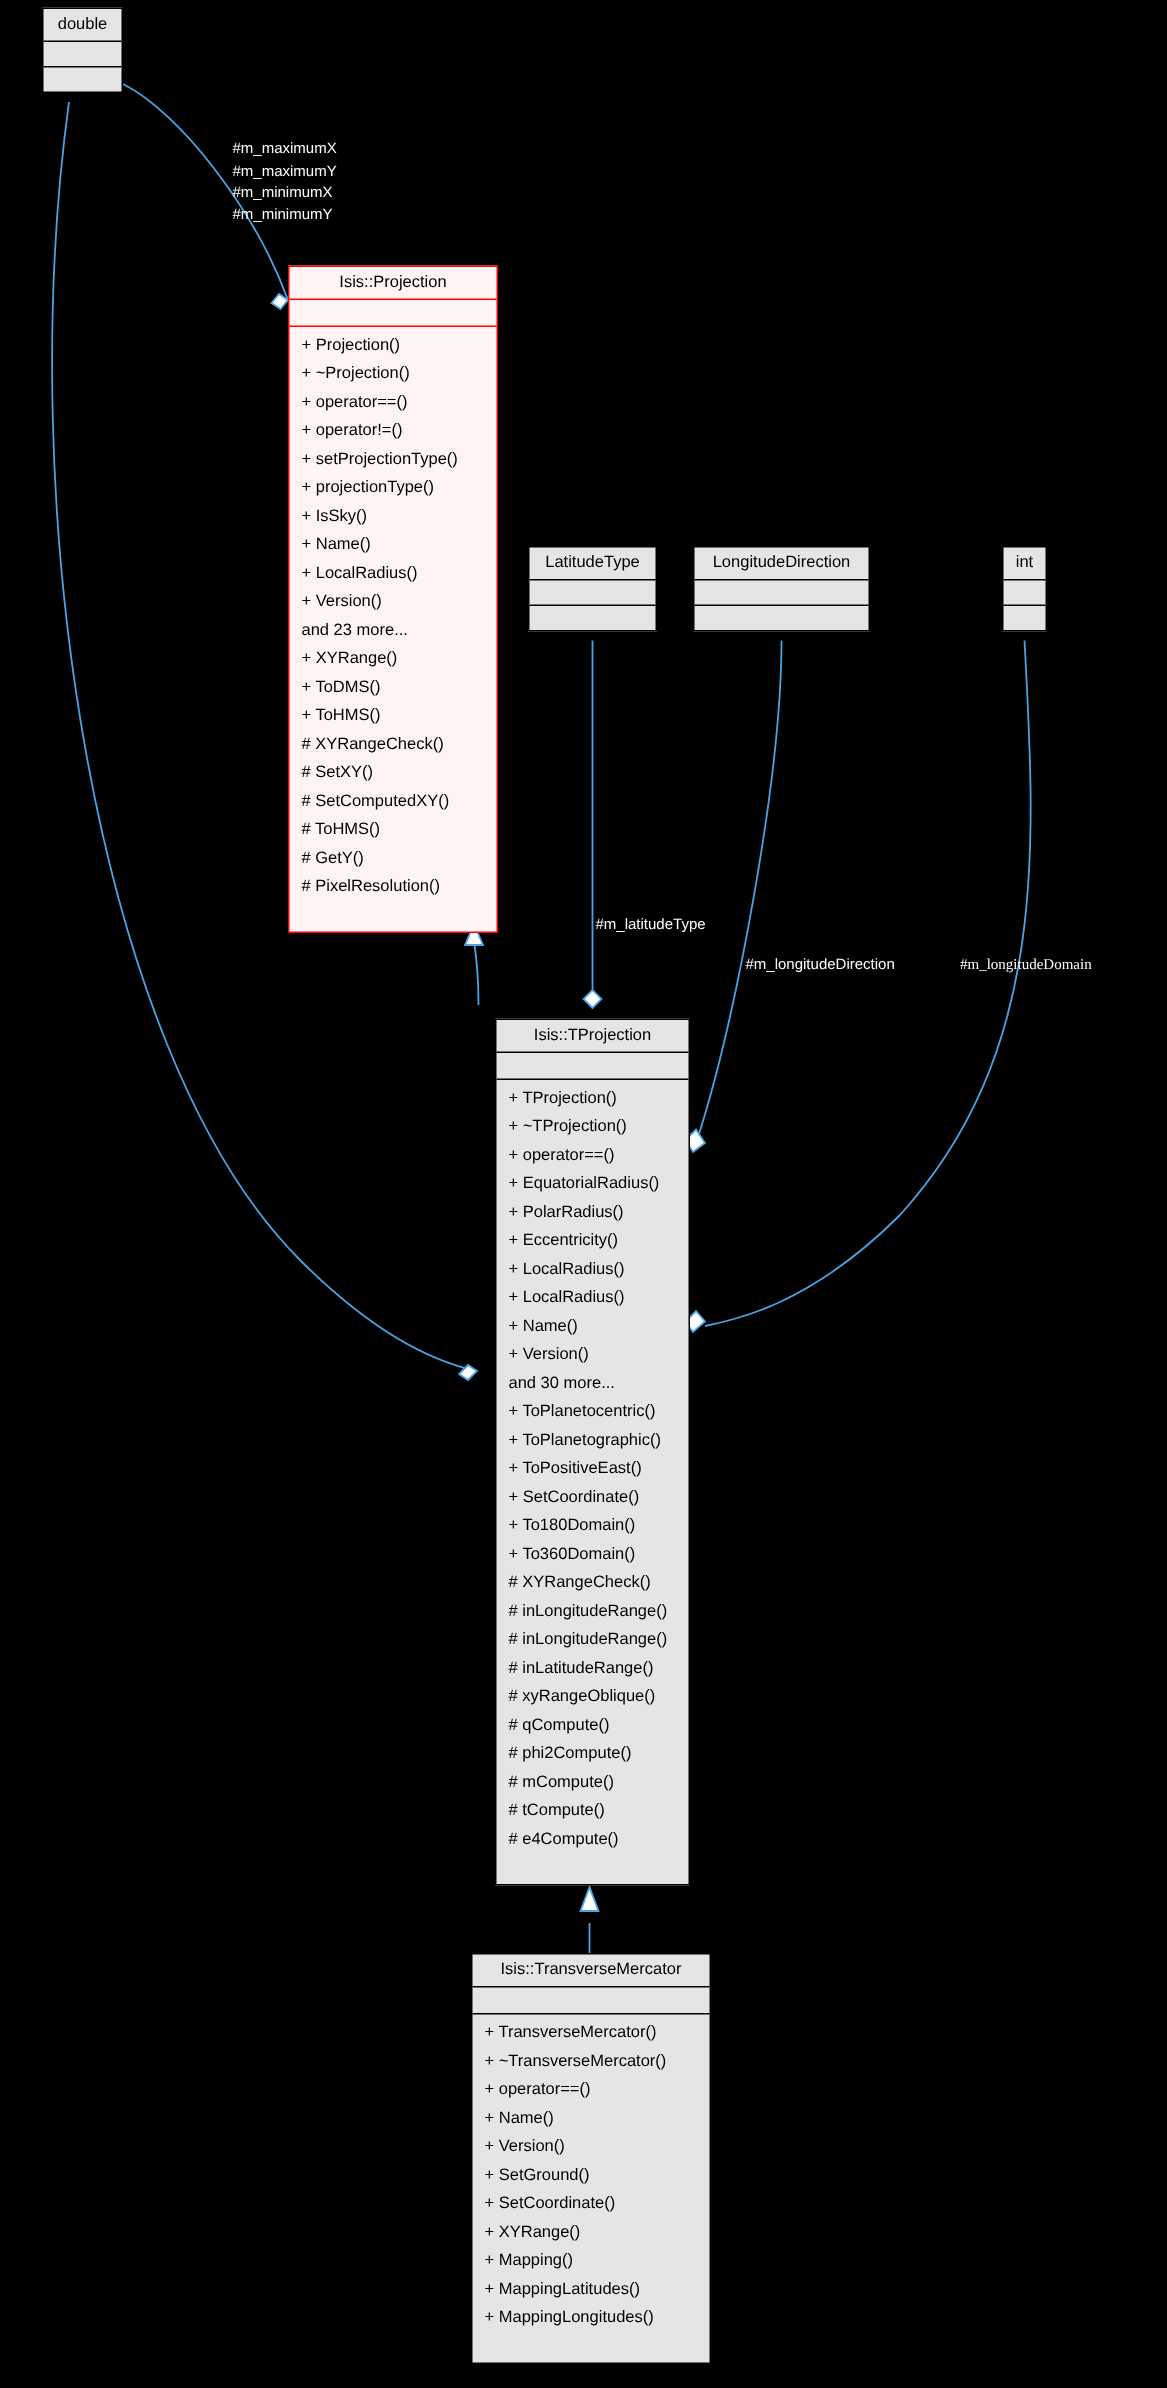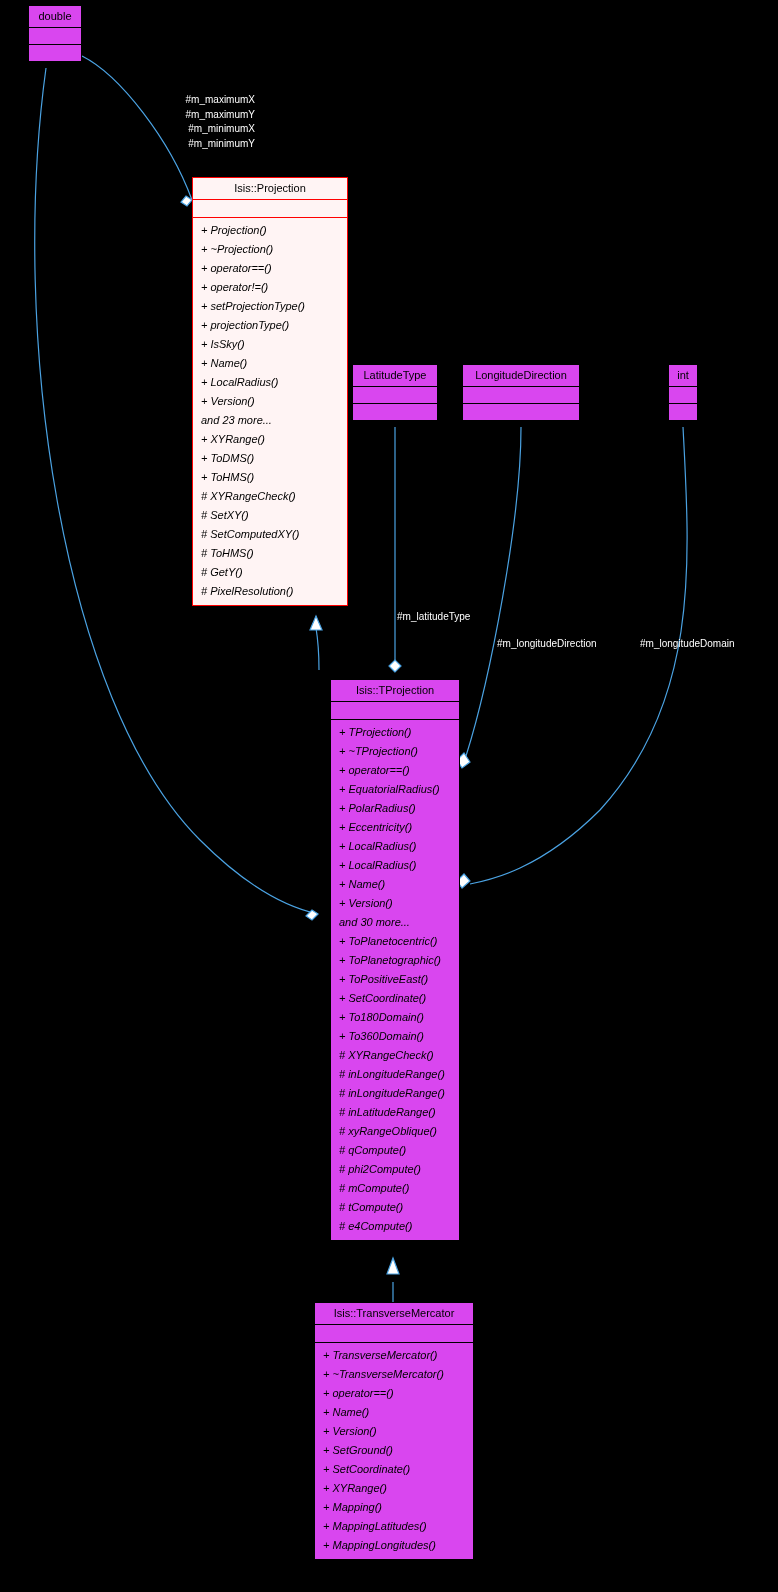--- a/index.html
+++ b/index.html
@@ -19,21 +19,21 @@
     position: absolute;
     left: 0;
     top: 0;
     width: 778px;
     height: 1592px;
     pointer-events: none;
   }
   .node {
     position: absolute;
     box-sizing: border-box;
-    background: #d946ef;
+    background: #e5e5e5;
     border: 1px solid #000000;
     z-index: 5;
   }
   .node.highlight {
     background: #fff4f4;
     border: 1px solid #ff0000;
   }
   .node-title {
     text-align: center;
     font-size: 11px;
@@ -46,22 +46,21 @@
     border-bottom: 1px solid #ff0000;
   }
   .node-fields {
     height: 17px;
     border-bottom: 1px solid #000000;
   }
   .node.highlight .node-fields {
     border-bottom: 1px solid #ff0000;
   }
   .node-methods {
-    padding: 3px 0 4px 0;
-    font-style: italic;
+    padding: 3px 0 20px 0;
   }
   .method {
     font-size: 11px;
     color: #000000;
     padding: 2px 6px 2px 8px;
     white-space: nowrap;
     line-height: 15px;
   }
   .small-node .node-fields {
     height: 16px;
@@ -71,21 +70,21 @@
   }
   .edge-label {
     position: absolute;
     font-size: 10px;
     color: #ffffff;
     white-space: pre;
     line-height: 14.5px;
     z-index: 4;
   }
   .edge-label.center {
-    text-align: right;
+    text-align: left;
   }
 </style>
 </head>
 <body>
 
 <div id="canvas">
 
   <svg class="edges" viewBox="0 0 778 1592">
 
     <path d="M 82 56 C 120 75 170 140 192 200" stroke="#4ba3e3" stroke-width="1.2" fill="none"></path>
@@ -109,21 +108,21 @@
     <path d="M 393 1302 L 393 1282" stroke="#4ba3e3" stroke-width="1.2" fill="none"></path>
     <polygon points="393,1258 387,1274 399,1274" fill="#ffffff" stroke="#4ba3e3" stroke-width="1.2"></polygon>
   </svg>
 
   <div class="node small-node" style="left:28px; top:5px; width:54px;">
     <div class="node-title">double</div>
     <div class="node-fields"></div>
     <div class="node-empty"></div>
   </div>
 
-  <div class="node highlight" style="left:192px; top:177px; width:156px;">
+  <div class="node highlight" style="left:192px; top:177px; width:140px;">
     <div class="node-title">Isis::Projection</div>
     <div class="node-fields"></div>
     <div class="node-methods">
       <div class="method">+ Projection()</div>
       <div class="method">+ ~Projection()</div>
       <div class="method">+ operator==()</div>
       <div class="method">+ operator!=()</div>
       <div class="method">+ setProjectionType()</div>
       <div class="method">+ projectionType()</div>
       <div class="method">+ IsSky()</div>
@@ -212,15 +211,15 @@
       <div class="method">+ MappingLongitudes()</div>
     </div>
   </div>
 
   <div class="edge-label center" style="left: 155px; top: 93px; width: 100px; white-space: pre;">#m_maximumX
 #m_maximumY
 #m_minimumX
 #m_minimumY</div>
   <div class="edge-label" style="left: 397px; top: 610px; width: 100px; white-space: pre;">#m_latitudeType</div>
   <div class="edge-label" style="left: 497px; top: 637px; width: 140px; white-space: pre;">#m_longitudeDirection</div>
-  <div class="edge-label" style="left: 640px; top: 637px; width: 134px; white-space: pre;">#m_longitudeDomain</div>
+  <div class="edge-label" style="left: 640px; top: 637px; width: 134px; white-space: pre; font-family: Liberation Serif, serif;">#m_longitudeDomain</div>
 
 </div>
 
 </body></html>

